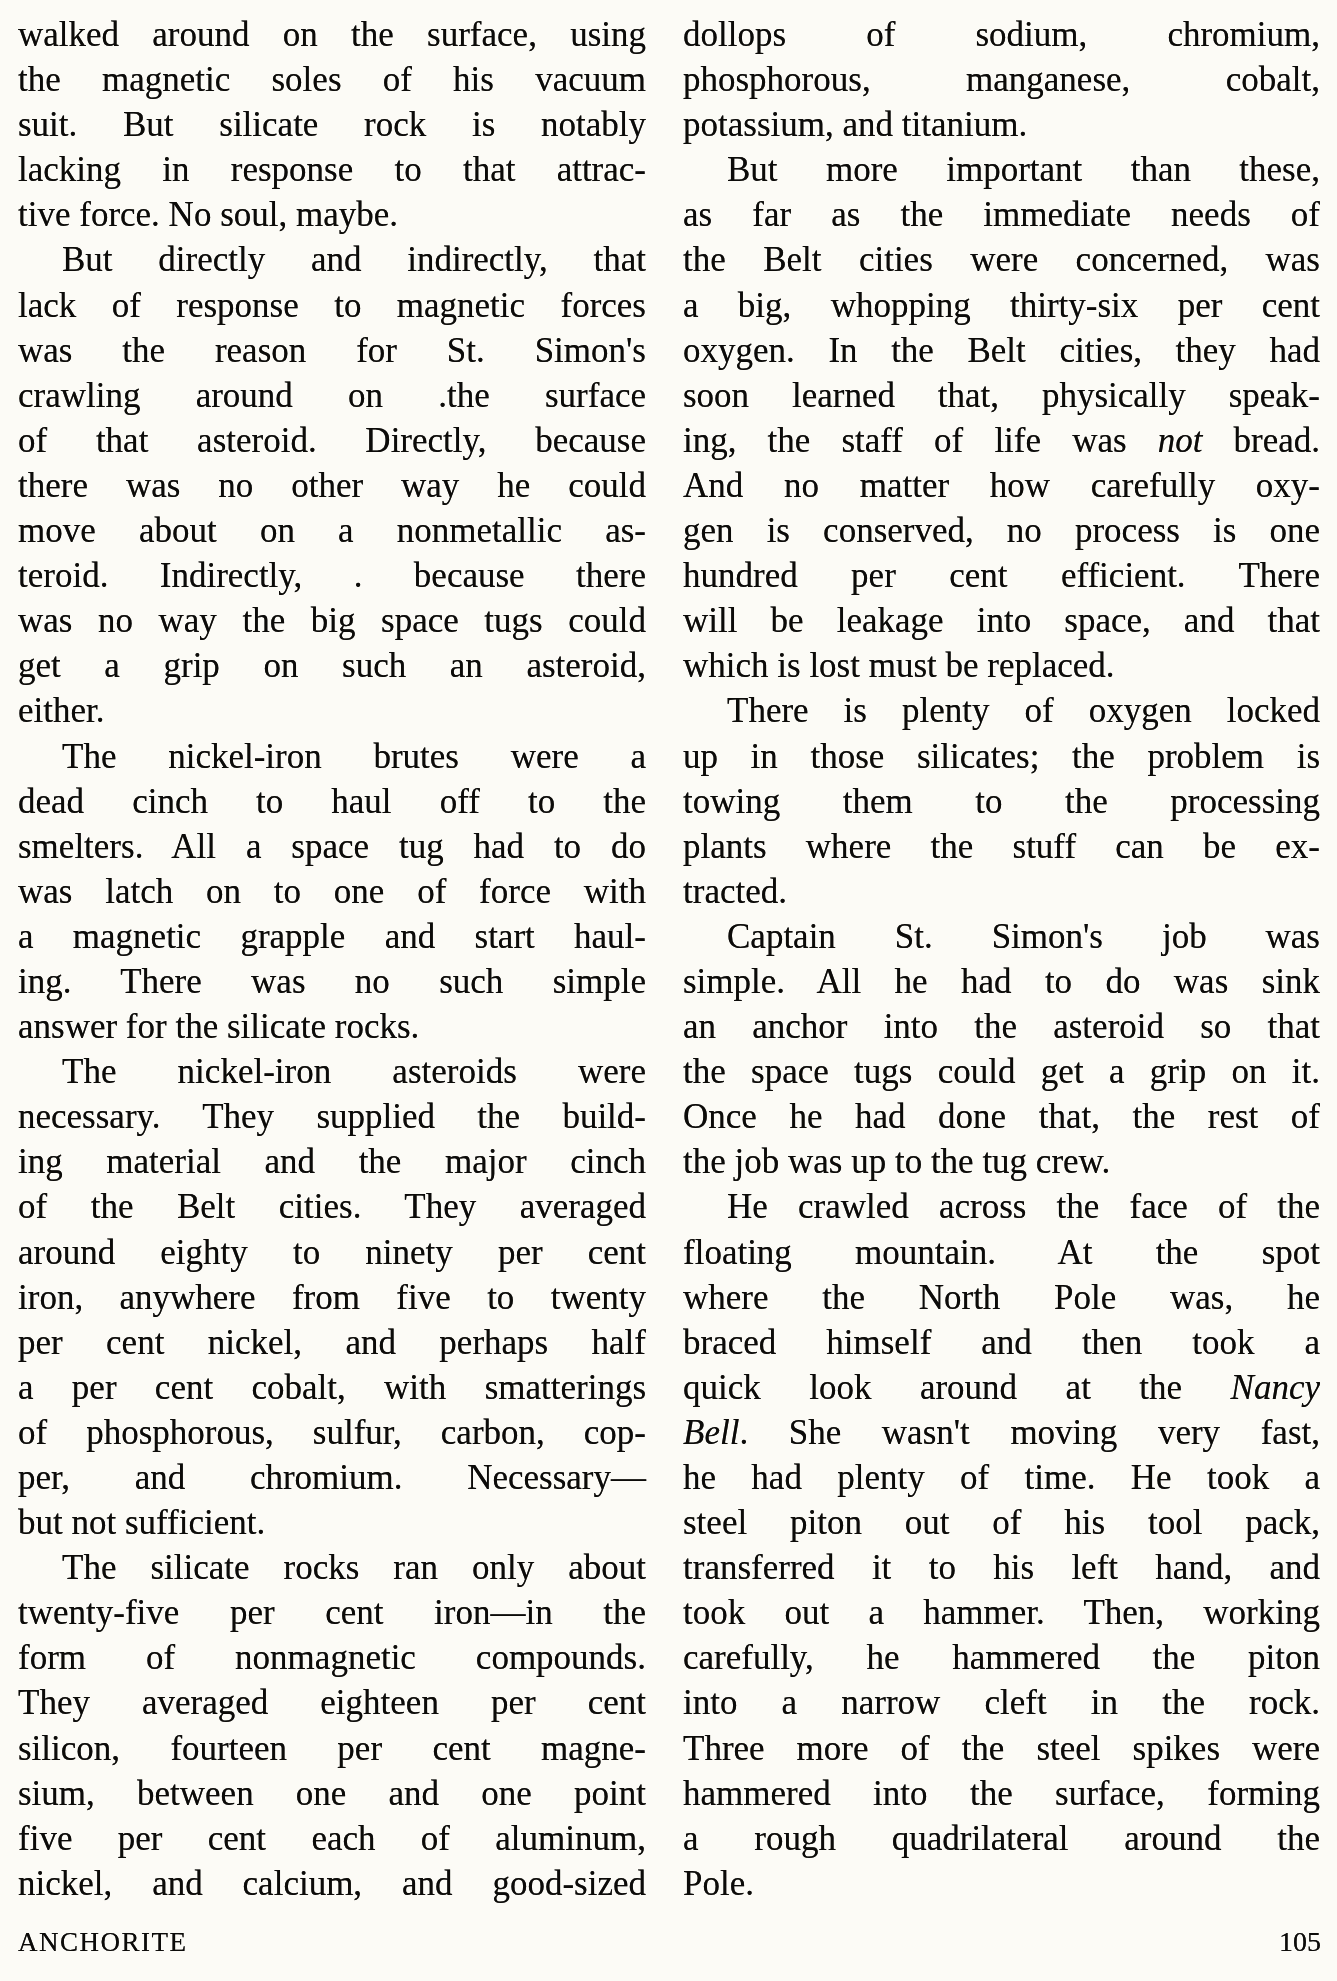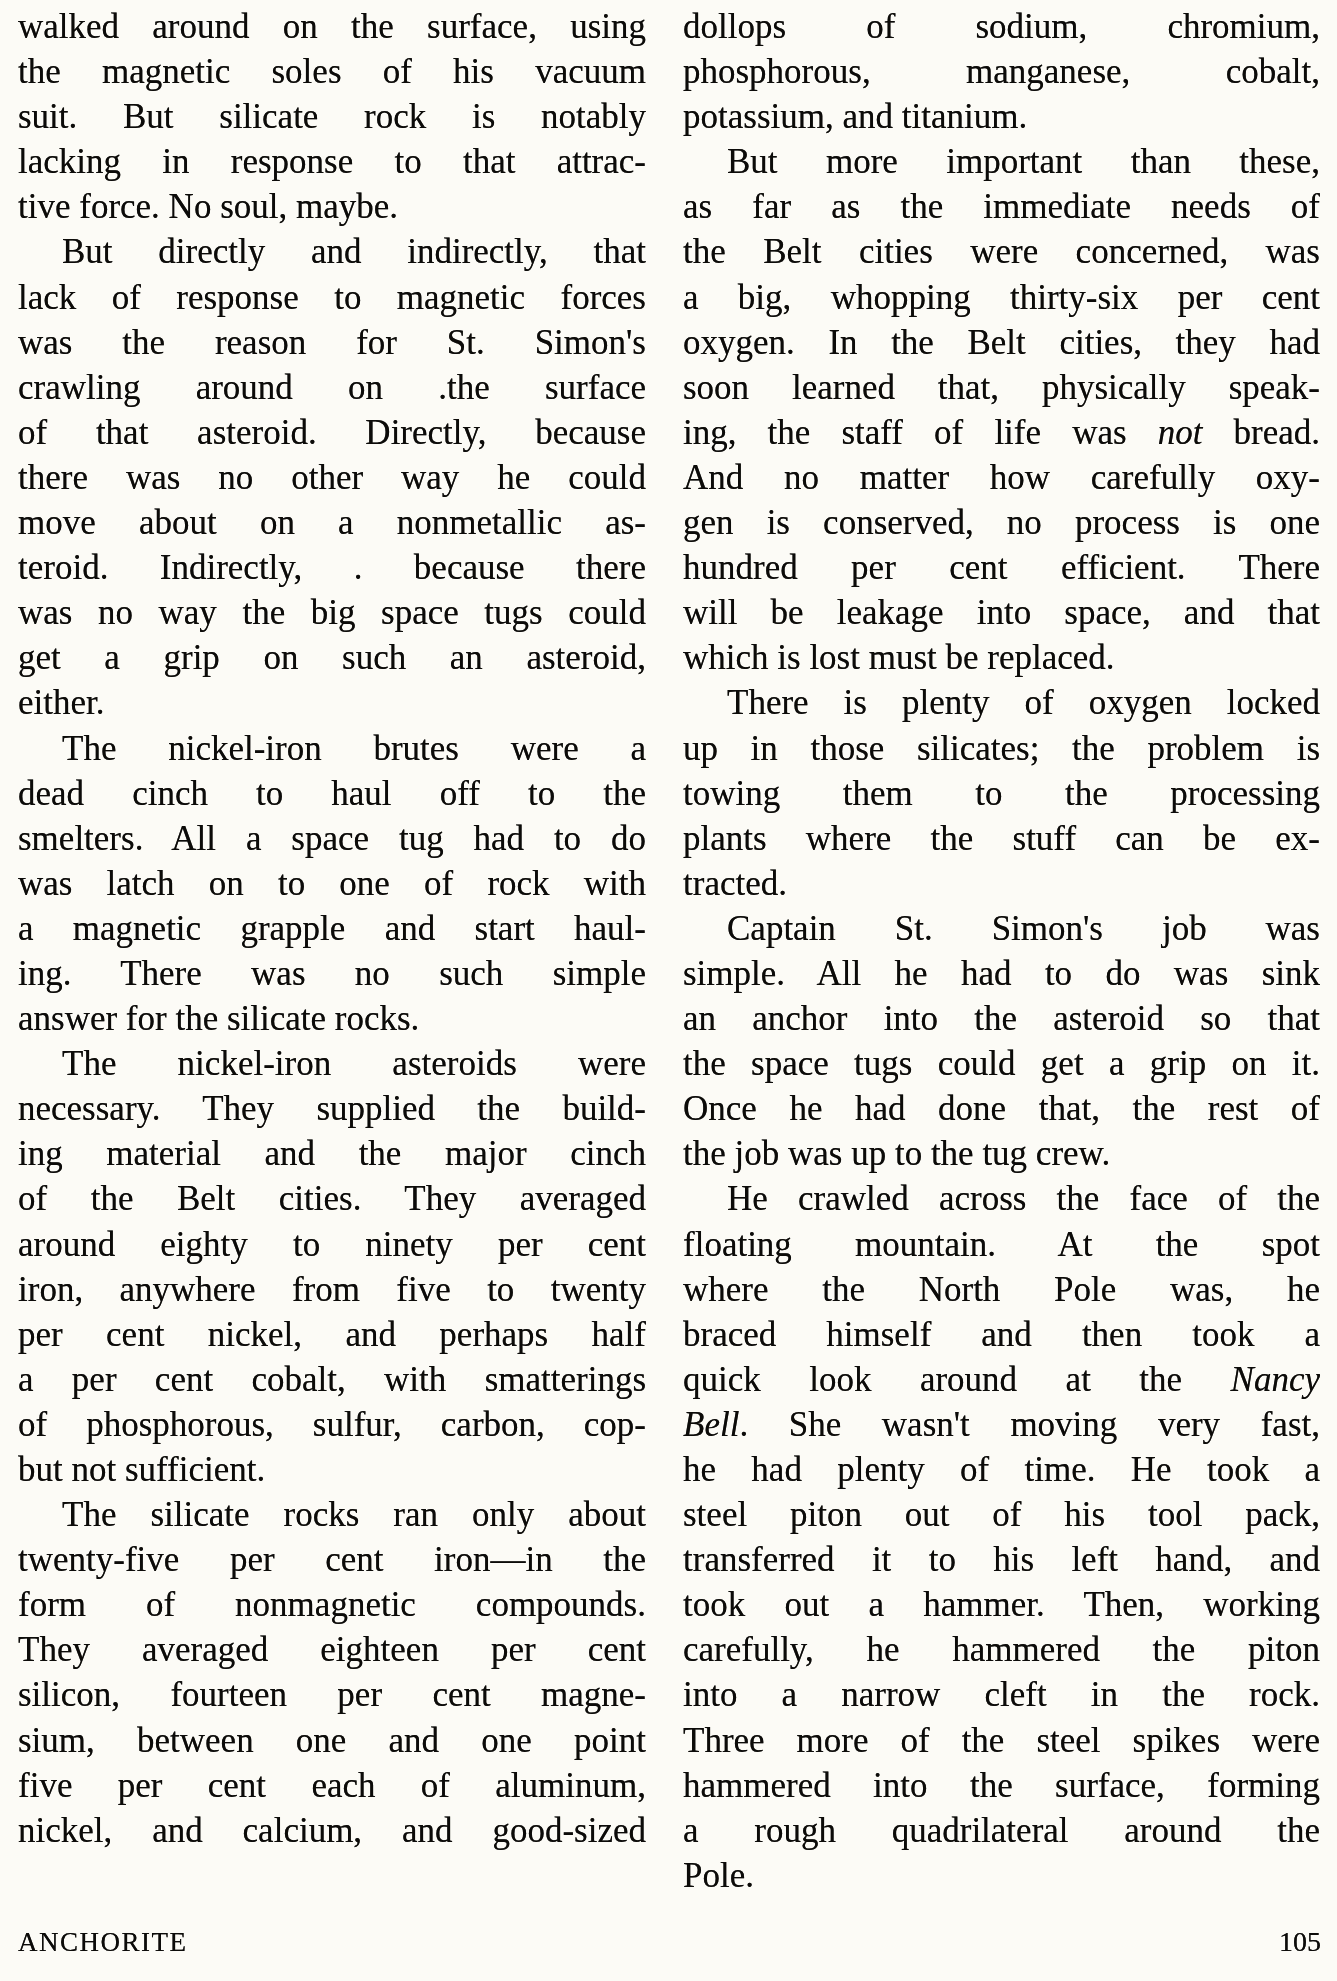--- a/index.html
+++ b/index.html
@@ -8,21 +8,21 @@
     position: relative;
     width: 1337px;
     height: 1981px;
     background: #fcfbf6;
     overflow: hidden;
     font-family: "Liberation Serif", "DejaVu Serif", serif;
     color: #0c0b09;
   }
   .columns {
     position: absolute;
-    top: 4px;
+    top: 12px;
     left: 18px;
     display: flex;
     gap: 37px;
   }
   .col { display: block; }
   .col-left  { width: 628px; }
   .col-right { width: 637px; }
   .line {
     font-size: 35px;
     line-height: 45.1px;
@@ -73,33 +73,34 @@
         <div class="line">of that asteroid. Directly, because</div>
         <div class="line">there was no other way he could</div>
         <div class="line">move about on a nonmetallic as-</div>
         <div class="line">teroid. Indirectly, . because there</div>
         <div class="line">was no way the big space tugs could</div>
         <div class="line">get a grip on such an asteroid,</div>
         <div class="line end">either.</div>
         <div class="line indent">The nickel-iron brutes were a</div>
         <div class="line">dead cinch to haul off to the</div>
         <div class="line">smelters. All a space tug had to do</div>
-        <div class="line">was latch on to one of rock with</div>
+        <div class="line">was latch on to one of force with</div>
         <div class="line">a magnetic grapple and start haul-</div>
         <div class="line">ing. There was no such simple</div>
         <div class="line end">answer for the silicate rocks.</div>
         <div class="line indent">The nickel-iron asteroids were</div>
         <div class="line">necessary. They supplied the build-</div>
         <div class="line">ing material and the major cinch</div>
         <div class="line">of the Belt cities. They averaged</div>
         <div class="line">around eighty to ninety per cent</div>
         <div class="line">iron, anywhere from five to twenty</div>
         <div class="line">per cent nickel, and perhaps half</div>
         <div class="line">a per cent cobalt, with smatterings</div>
         <div class="line">of phosphorous, sulfur, carbon, cop-</div>
+        <div class="line">per, and chromium. Necessary—</div>
         <div class="line end">but not sufficient.</div>
         <div class="line indent">The silicate rocks ran only about</div>
         <div class="line">twenty-five per cent iron—in the</div>
         <div class="line">form of nonmagnetic compounds.</div>
         <div class="line">They averaged eighteen per cent</div>
         <div class="line">silicon, fourteen per cent magne-</div>
         <div class="line">sium, between one and one point</div>
         <div class="line">five per cent each of aluminum,</div>
         <div class="line">nickel, and calcium, and good-sized</div>
       </div>

